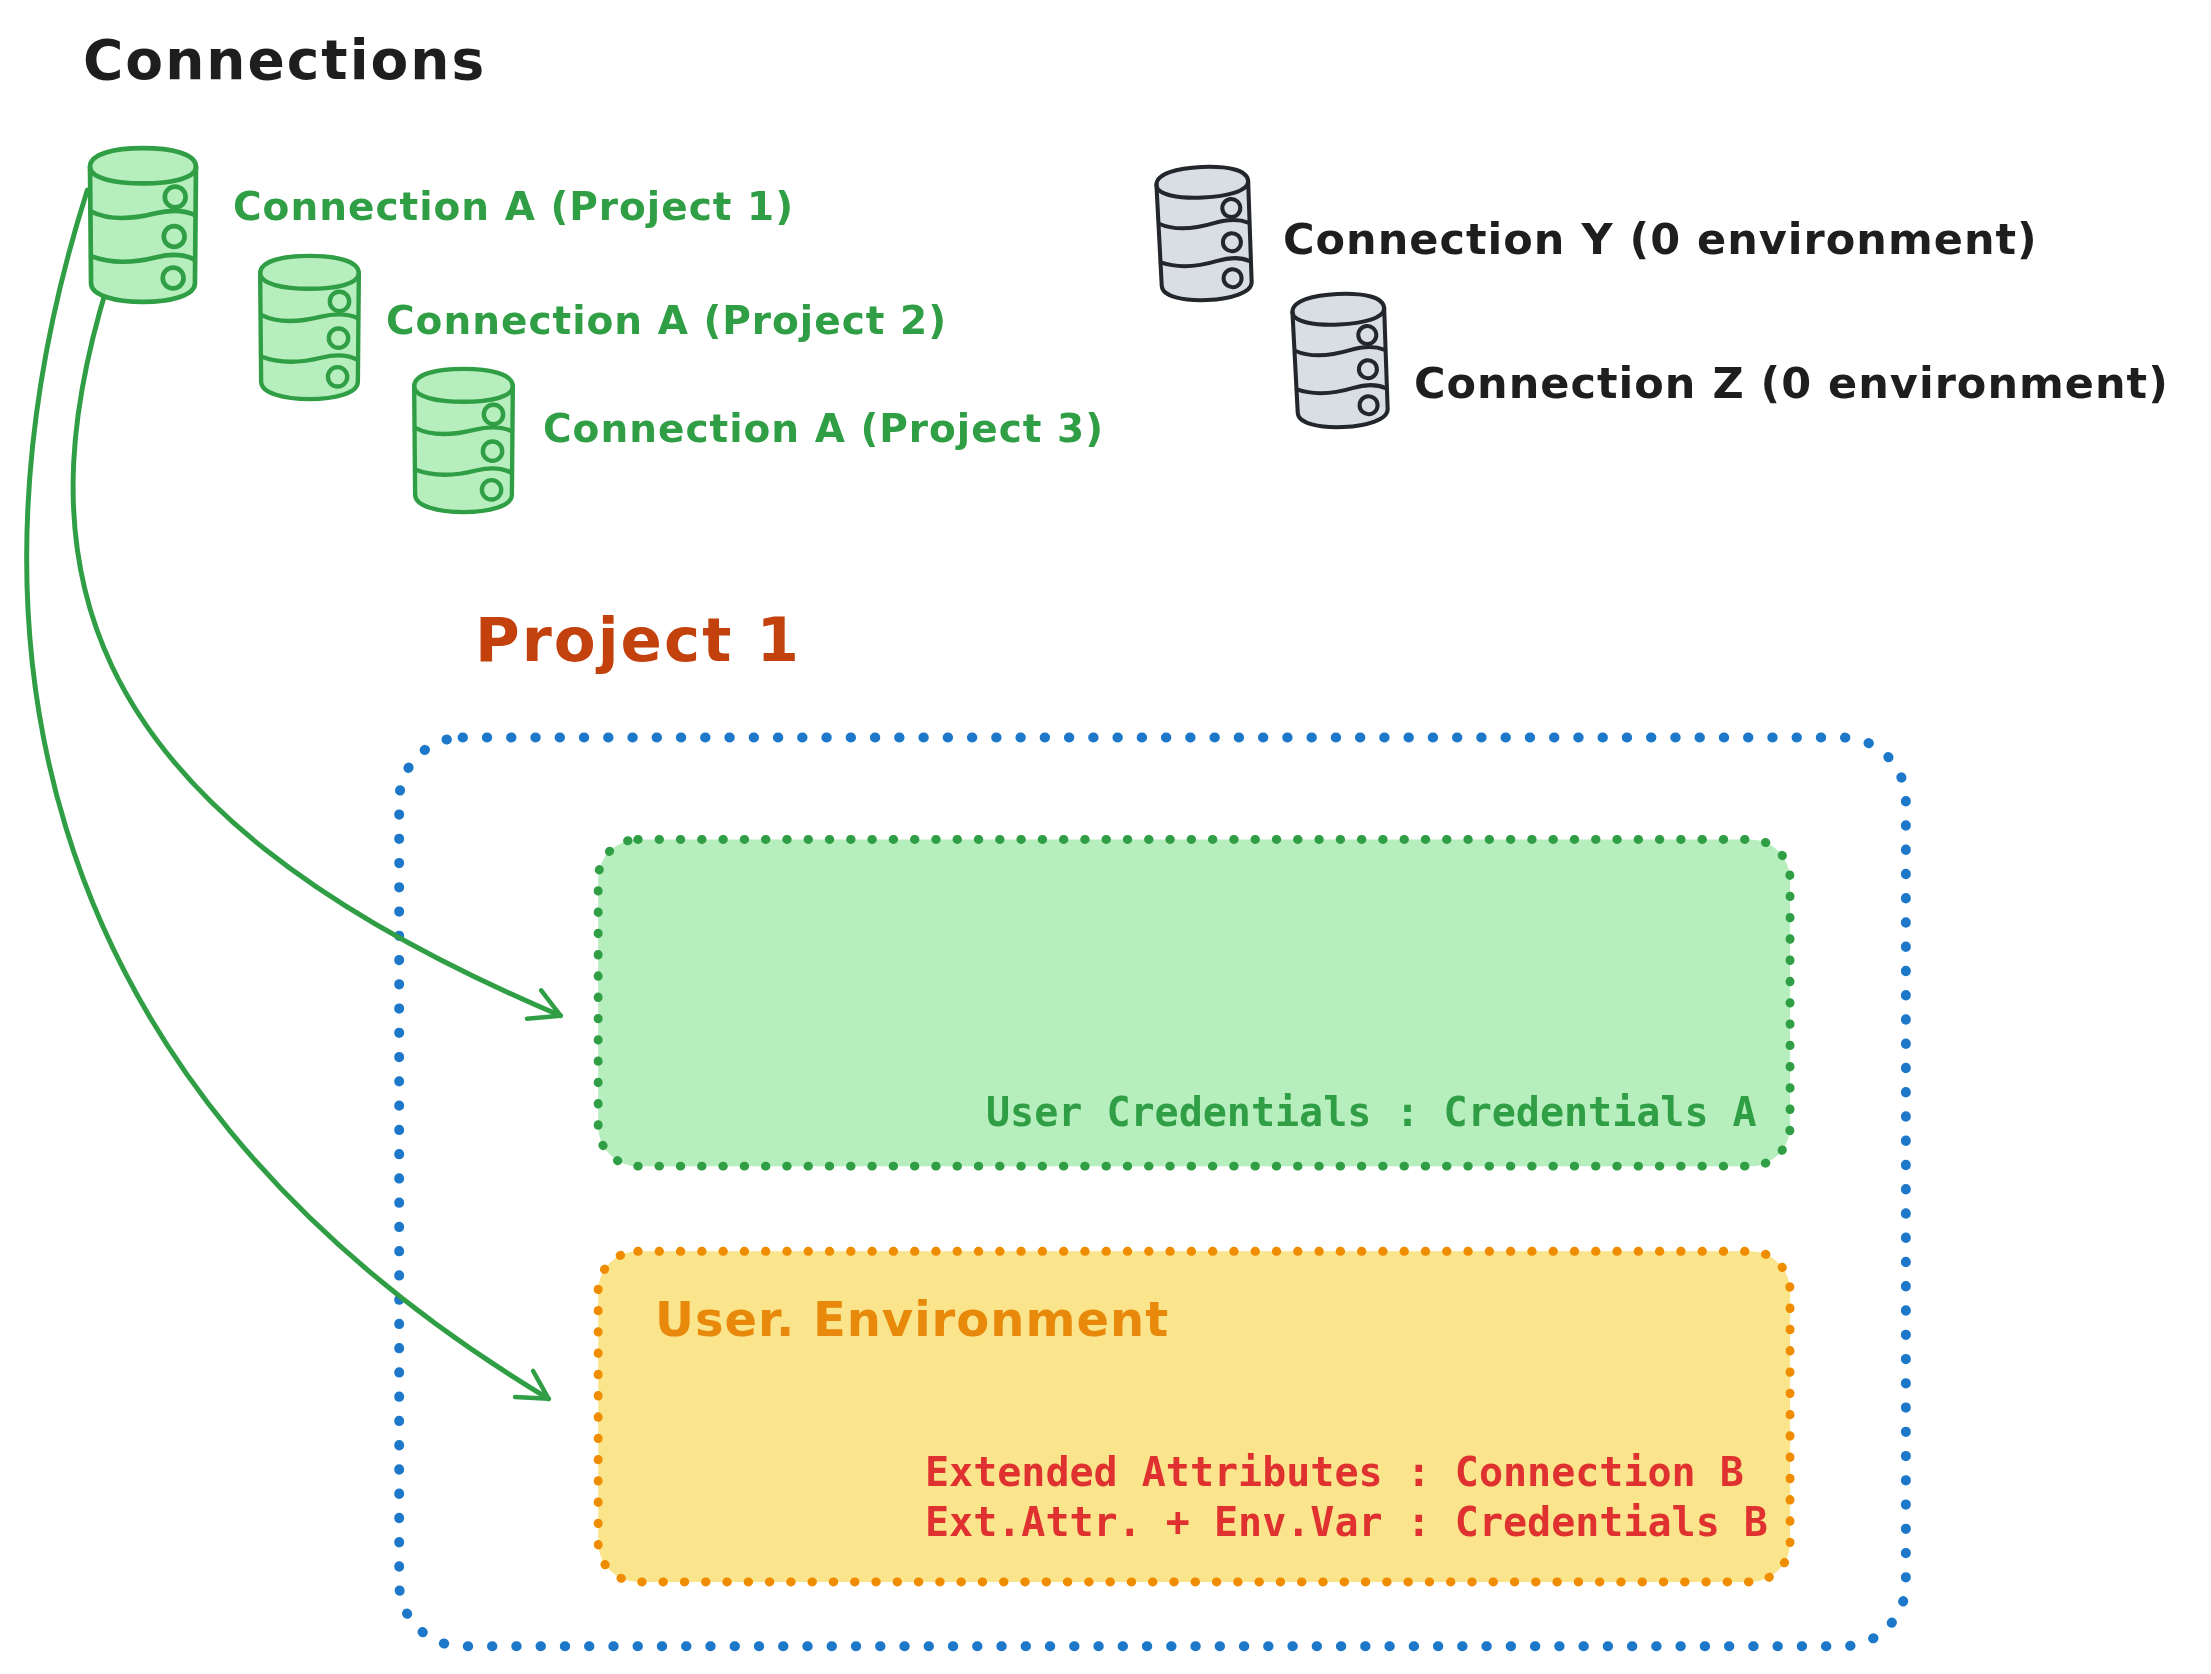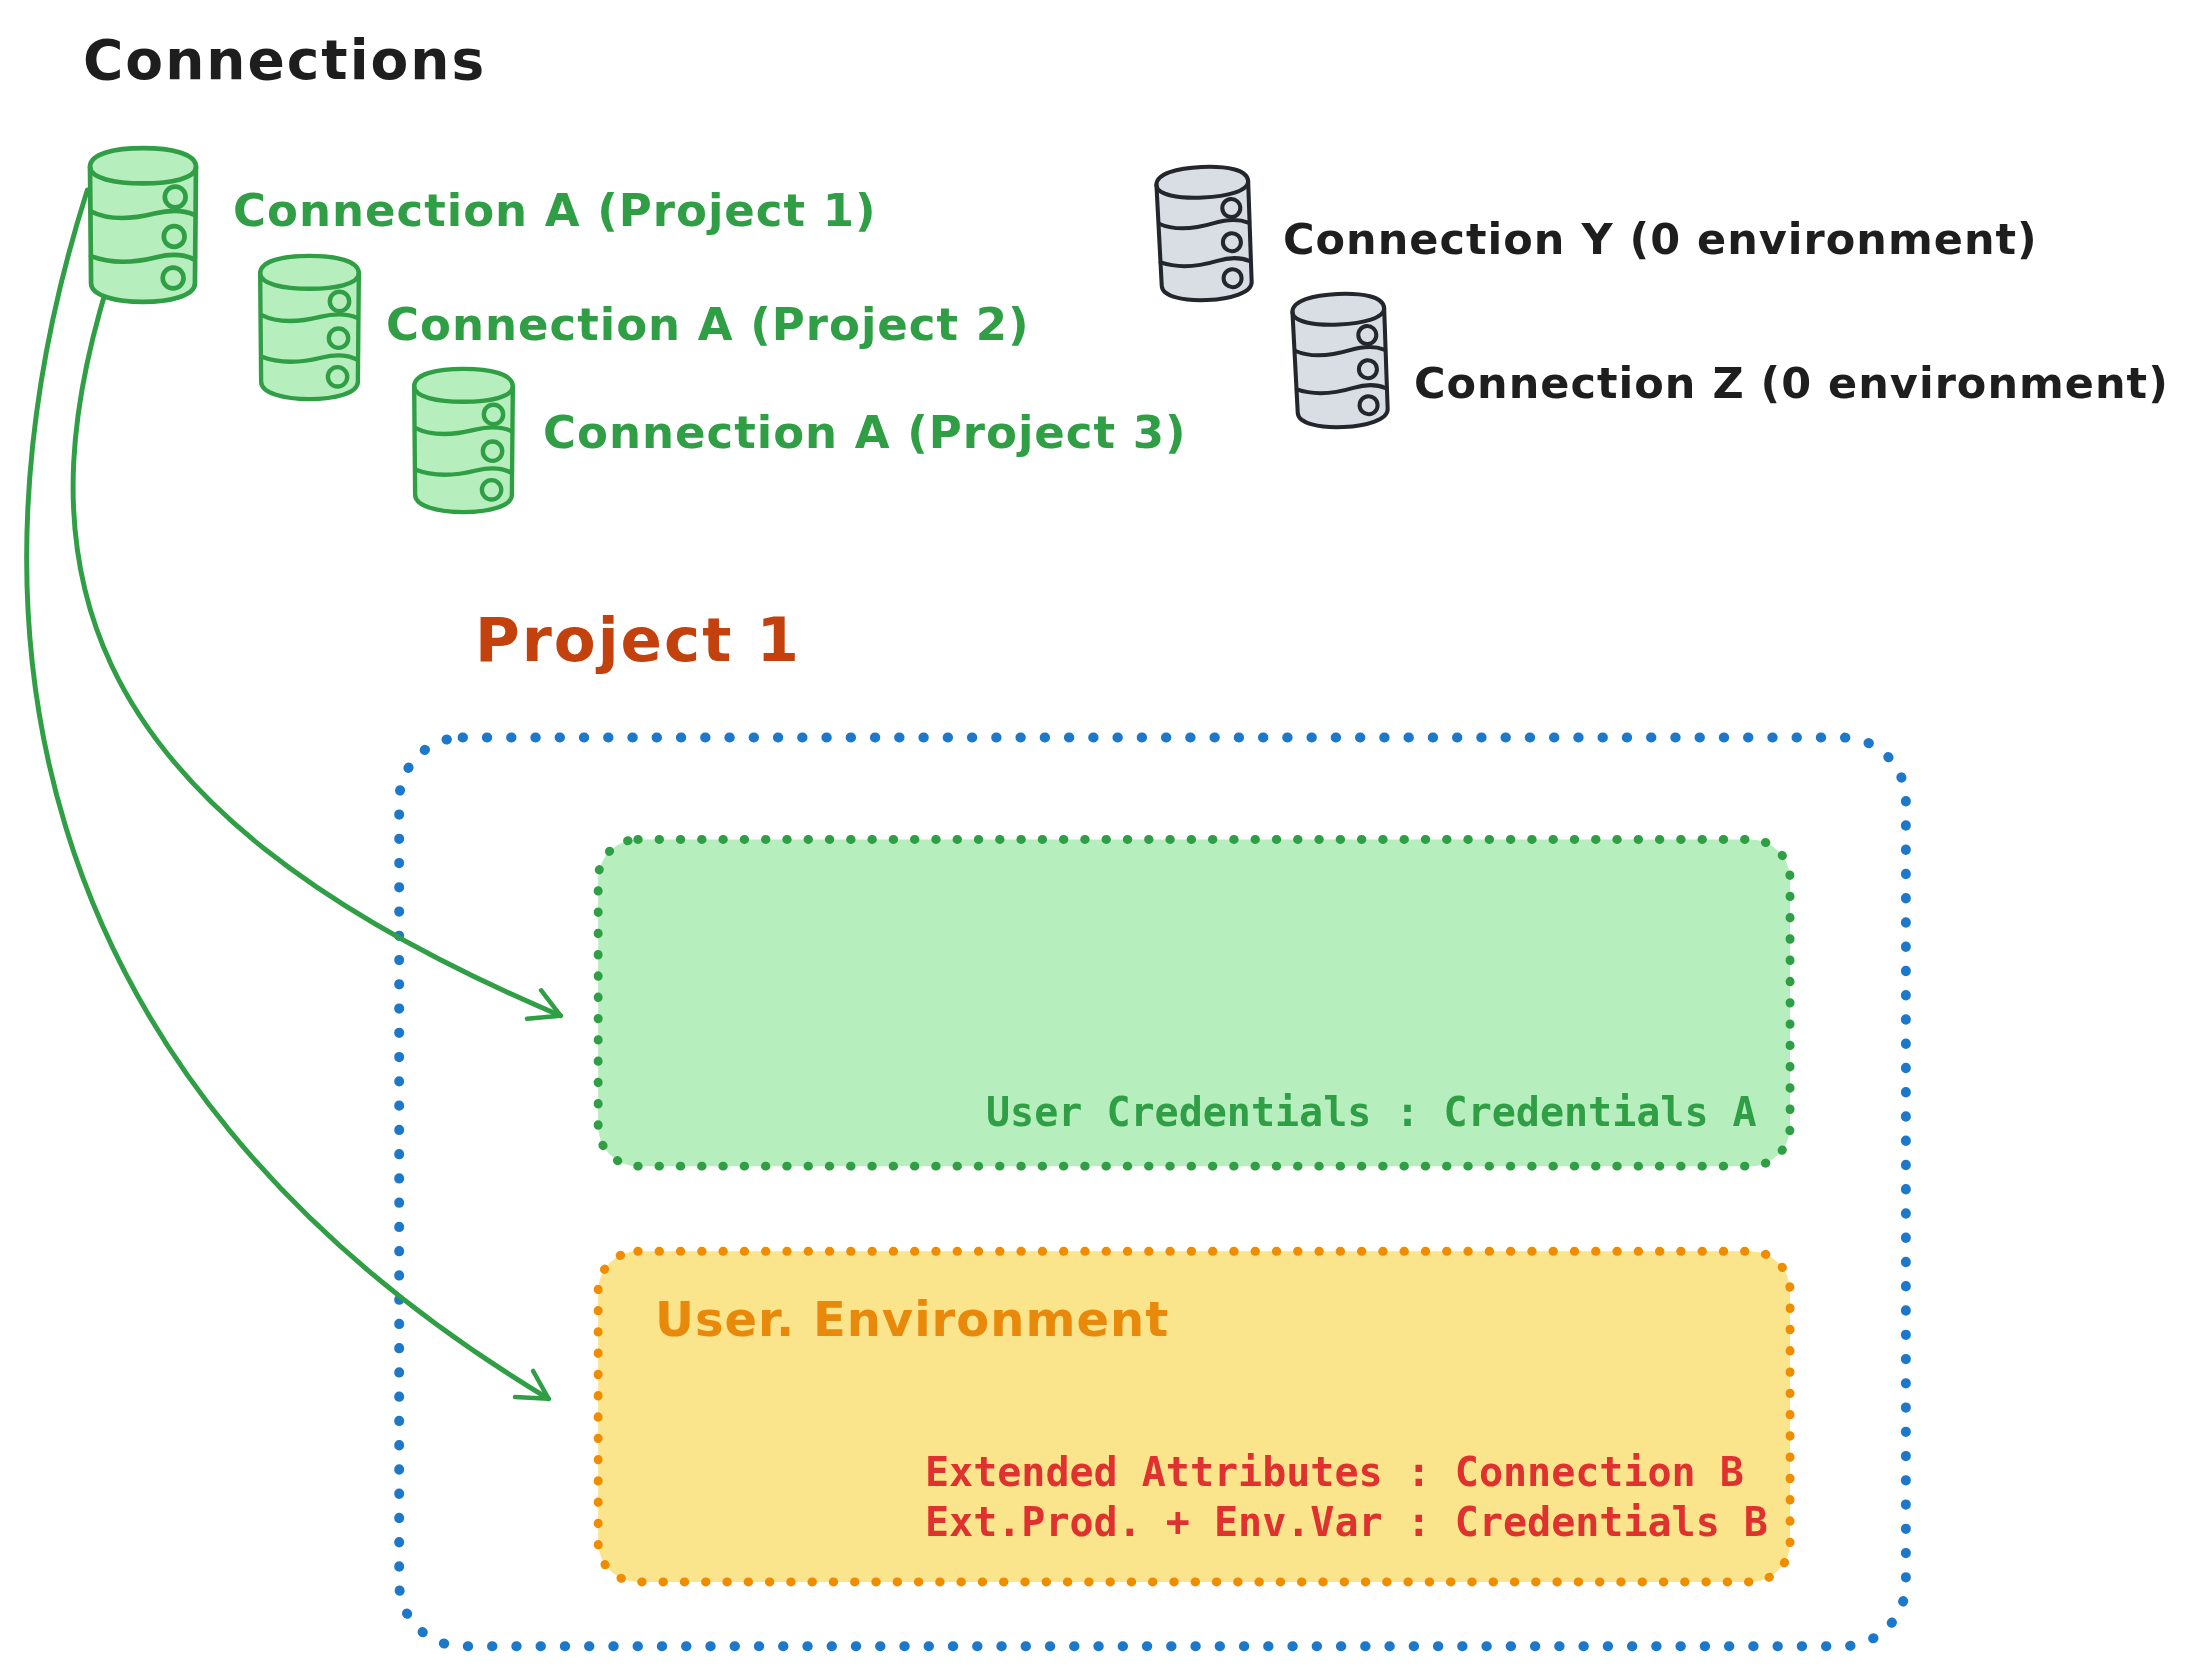--- a/index.html
+++ b/index.html
@@ -14,21 +14,21 @@
   }
   .txt { position: absolute; white-space: nowrap; }
 
   .diagram-title {
     left: 83px; top: 28px;
     font-size: 55px; font-weight: bold; letter-spacing: 2px;
     color: #1e1e1e;
   }
 
   .green-lbl {
-    font-size: 45px; font-weight: bold; letter-spacing: 1px;
+    font-size: 39px; font-weight: bold; letter-spacing: 1px;
     color: #2f9e44;
   }
   .ink-lbl {
     font-size: 43px; font-weight: bold; letter-spacing: 1px;
     color: #1e1e1e;
   }
 
   .project-title {
     left: 475px; top: 604px;
     font-size: 61px; font-weight: bold; letter-spacing: 2px;
@@ -148,17 +148,17 @@
   </div>
   <div class="txt ink-lbl lbl-z">Connection Z (0 environment)</div>
 
   <div class="txt project-title">Project 1</div>
 
   <div class="txt mono dev-mapping">User Credentials : Credentials A</div>
 
   <div class="txt env-title prod-title">User. Environment</div>
   <div class="txt mono prod-mappings">
     <div>Extended Attributes : Connection B</div>
-    <div>Ext.Prod. + Env.Var : Credentials B</div>
+    <div>Ext.Attr. + Env.Var : Credentials B</div>
   </div>
 
 </div>
 
 
 </body></html>

